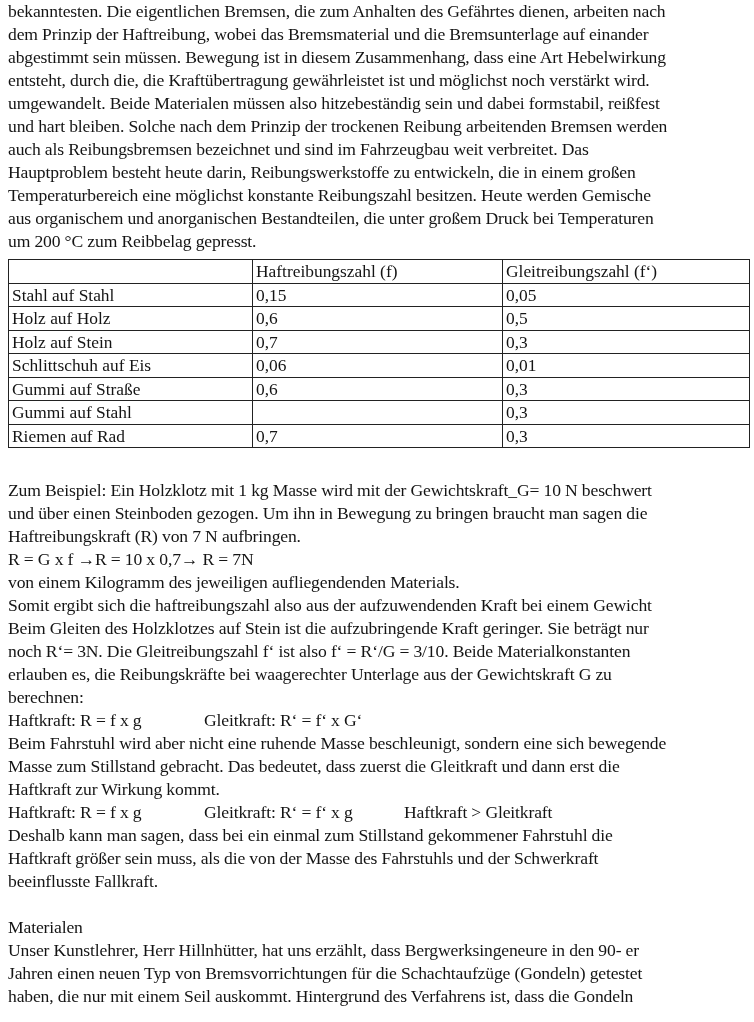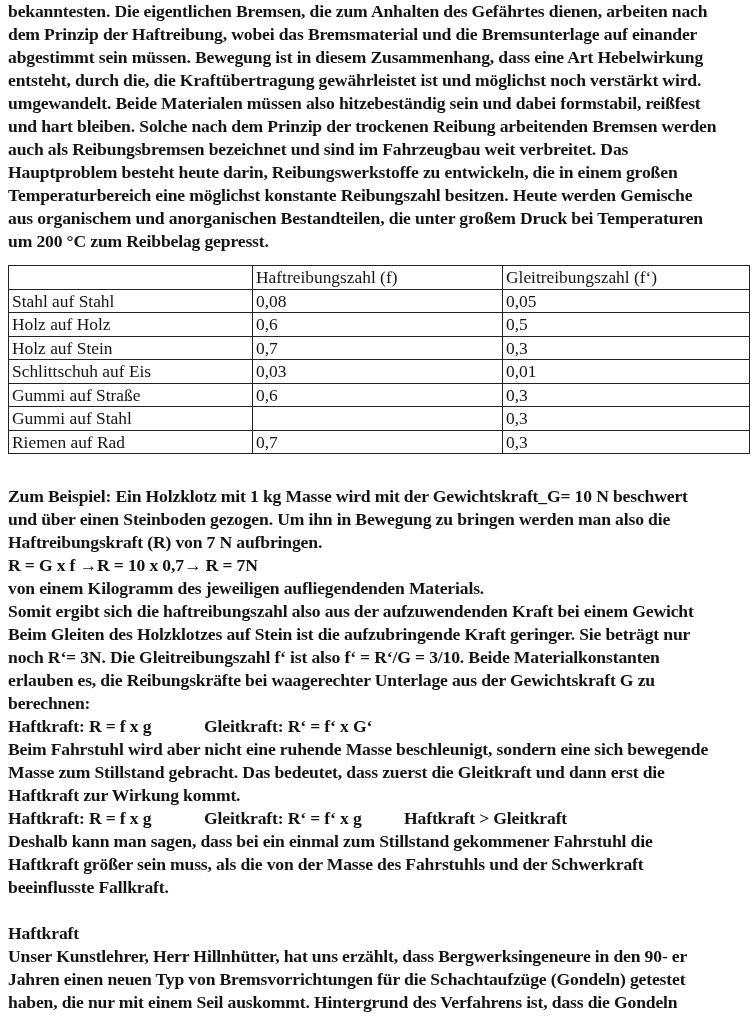--- a/index.html
+++ b/index.html
@@ -3,27 +3,27 @@
 <meta charset="utf-8">
 <style>
   html, body { margin: 0; padding: 0; background: #ffffff; }
   body {
     width: 754px; height: 1022px; overflow: hidden; position: relative;
     font-family: "Liberation Serif", "DejaVu Serif", serif;
     color: #141414;
     font-size: 17.6px;
   }
   .page { position: absolute; left: 8px; top: 0; width: 744px; }
-  .line { display: block; height: 23px; line-height: 23px; white-space: nowrap; letter-spacing: -0.15px; font-weight: bold; }
+  .line { display: block; height: 23px; line-height: 23px; white-space: nowrap; letter-spacing: -0.15px; }
   .para { margin: 0; }
   .gap { height: 23px; }
   table.friction {
     border-collapse: collapse;
     width: 741px;
-    margin-top: 12px;
+    margin-top: 6px;
     margin-bottom: 0;
     table-layout: fixed;
     padding-left: 9px;
   }
   table.friction td, table.friction th {
     border: 1px solid #222;
     height: 22.5px;
     padding: 0 0 0 3px;
     font-weight: normal;
     text-align: left;
@@ -66,36 +66,36 @@
     <thead>
       <tr>
         <th></th>
         <th>Haftreibungszahl (f)</th>
         <th>Gleitreibungszahl (f‘)</th>
       </tr>
     </thead>
     <tbody>
       <tr>
         <td>Stahl auf Stahl</td>
-        <td>0,08</td>
+        <td>0,15</td>
         <td>0,05</td>
       </tr>
       <tr>
         <td>Holz auf Holz</td>
         <td>0,6</td>
         <td>0,5</td>
       </tr>
       <tr>
         <td>Holz auf Stein</td>
         <td>0,7</td>
         <td>0,3</td>
       </tr>
       <tr>
         <td>Schlittschuh auf Eis</td>
-        <td>0,03</td>
+        <td>0,06</td>
         <td>0,01</td>
       </tr>
       <tr>
         <td>Gummi auf Straße</td>
         <td>0,6</td>
         <td>0,3</td>
       </tr>
       <tr>
         <td>Gummi auf Stahl</td>
         <td></td>
@@ -106,21 +106,21 @@
         <td>0,7</td>
         <td>0,3</td>
       </tr>
     </tbody>
   </table>
 
   <div class="spacer-after-table"></div>
 
   <div class="para">
     <span class="line">Zum Beispiel: Ein Holzklotz mit 1 kg Masse wird mit der Gewichtskraft_G= 10 N beschwert</span>
-    <span class="line">und über einen Steinboden gezogen. Um ihn in Bewegung zu bringen werden man also die</span>
+    <span class="line">und über einen Steinboden gezogen. Um ihn in Bewegung zu bringen braucht man sagen die</span>
     <span class="line">Haftreibungskraft (R) von 7 N aufbringen.</span>
     <span class="line">R = G x f →R = 10 x 0,7→ R = 7N</span>
     <span class="line">von einem Kilogramm des jeweiligen aufliegendenden Materials.</span>
     <span class="line">Somit ergibt sich die haftreibungszahl also aus der aufzuwendenden Kraft bei einem Gewicht</span>
     <span class="line">Beim Gleiten des Holzklotzes auf Stein ist die aufzubringende Kraft geringer. Sie beträgt nur</span>
     <span class="line">noch R‘= 3N. Die Gleitreibungszahl f‘ ist also f‘ = R‘/G = 3/10. Beide Materialkonstanten</span>
     <span class="line">erlauben es, die Reibungskräfte bei waagerechter Unterlage aus der Gewichtskraft G zu</span>
     <span class="line">berechnen:</span>
   </div>
 
@@ -139,21 +139,21 @@
   </span>
 
   <div class="para">
     <span class="line">Deshalb kann man sagen, dass bei ein einmal zum Stillstand gekommener Fahrstuhl die</span>
     <span class="line">Haftkraft größer sein muss, als die von der Masse des Fahrstuhls und der Schwerkraft</span>
     <span class="line">beeinflusste Fallkraft.</span>
   </div>
 
   <div class="gap"></div>
 
-  <span class="line">Haftkraft</span>
+  <span class="line">Materialen</span>
 
   <div class="para">
     <span class="line">Unser Kunstlehrer,  Herr  Hillnhütter, hat uns erzählt, dass Bergwerksingeneure in den 90- er</span>
     <span class="line">Jahren einen neuen Typ von Bremsvorrichtungen für die Schachtaufzüge (Gondeln) getestet</span>
     <span class="line">haben, die nur mit einem Seil auskommt. Hintergrund des Verfahrens ist, dass die Gondeln</span>
   </div>
 
 </div>
 
 </body></html>

